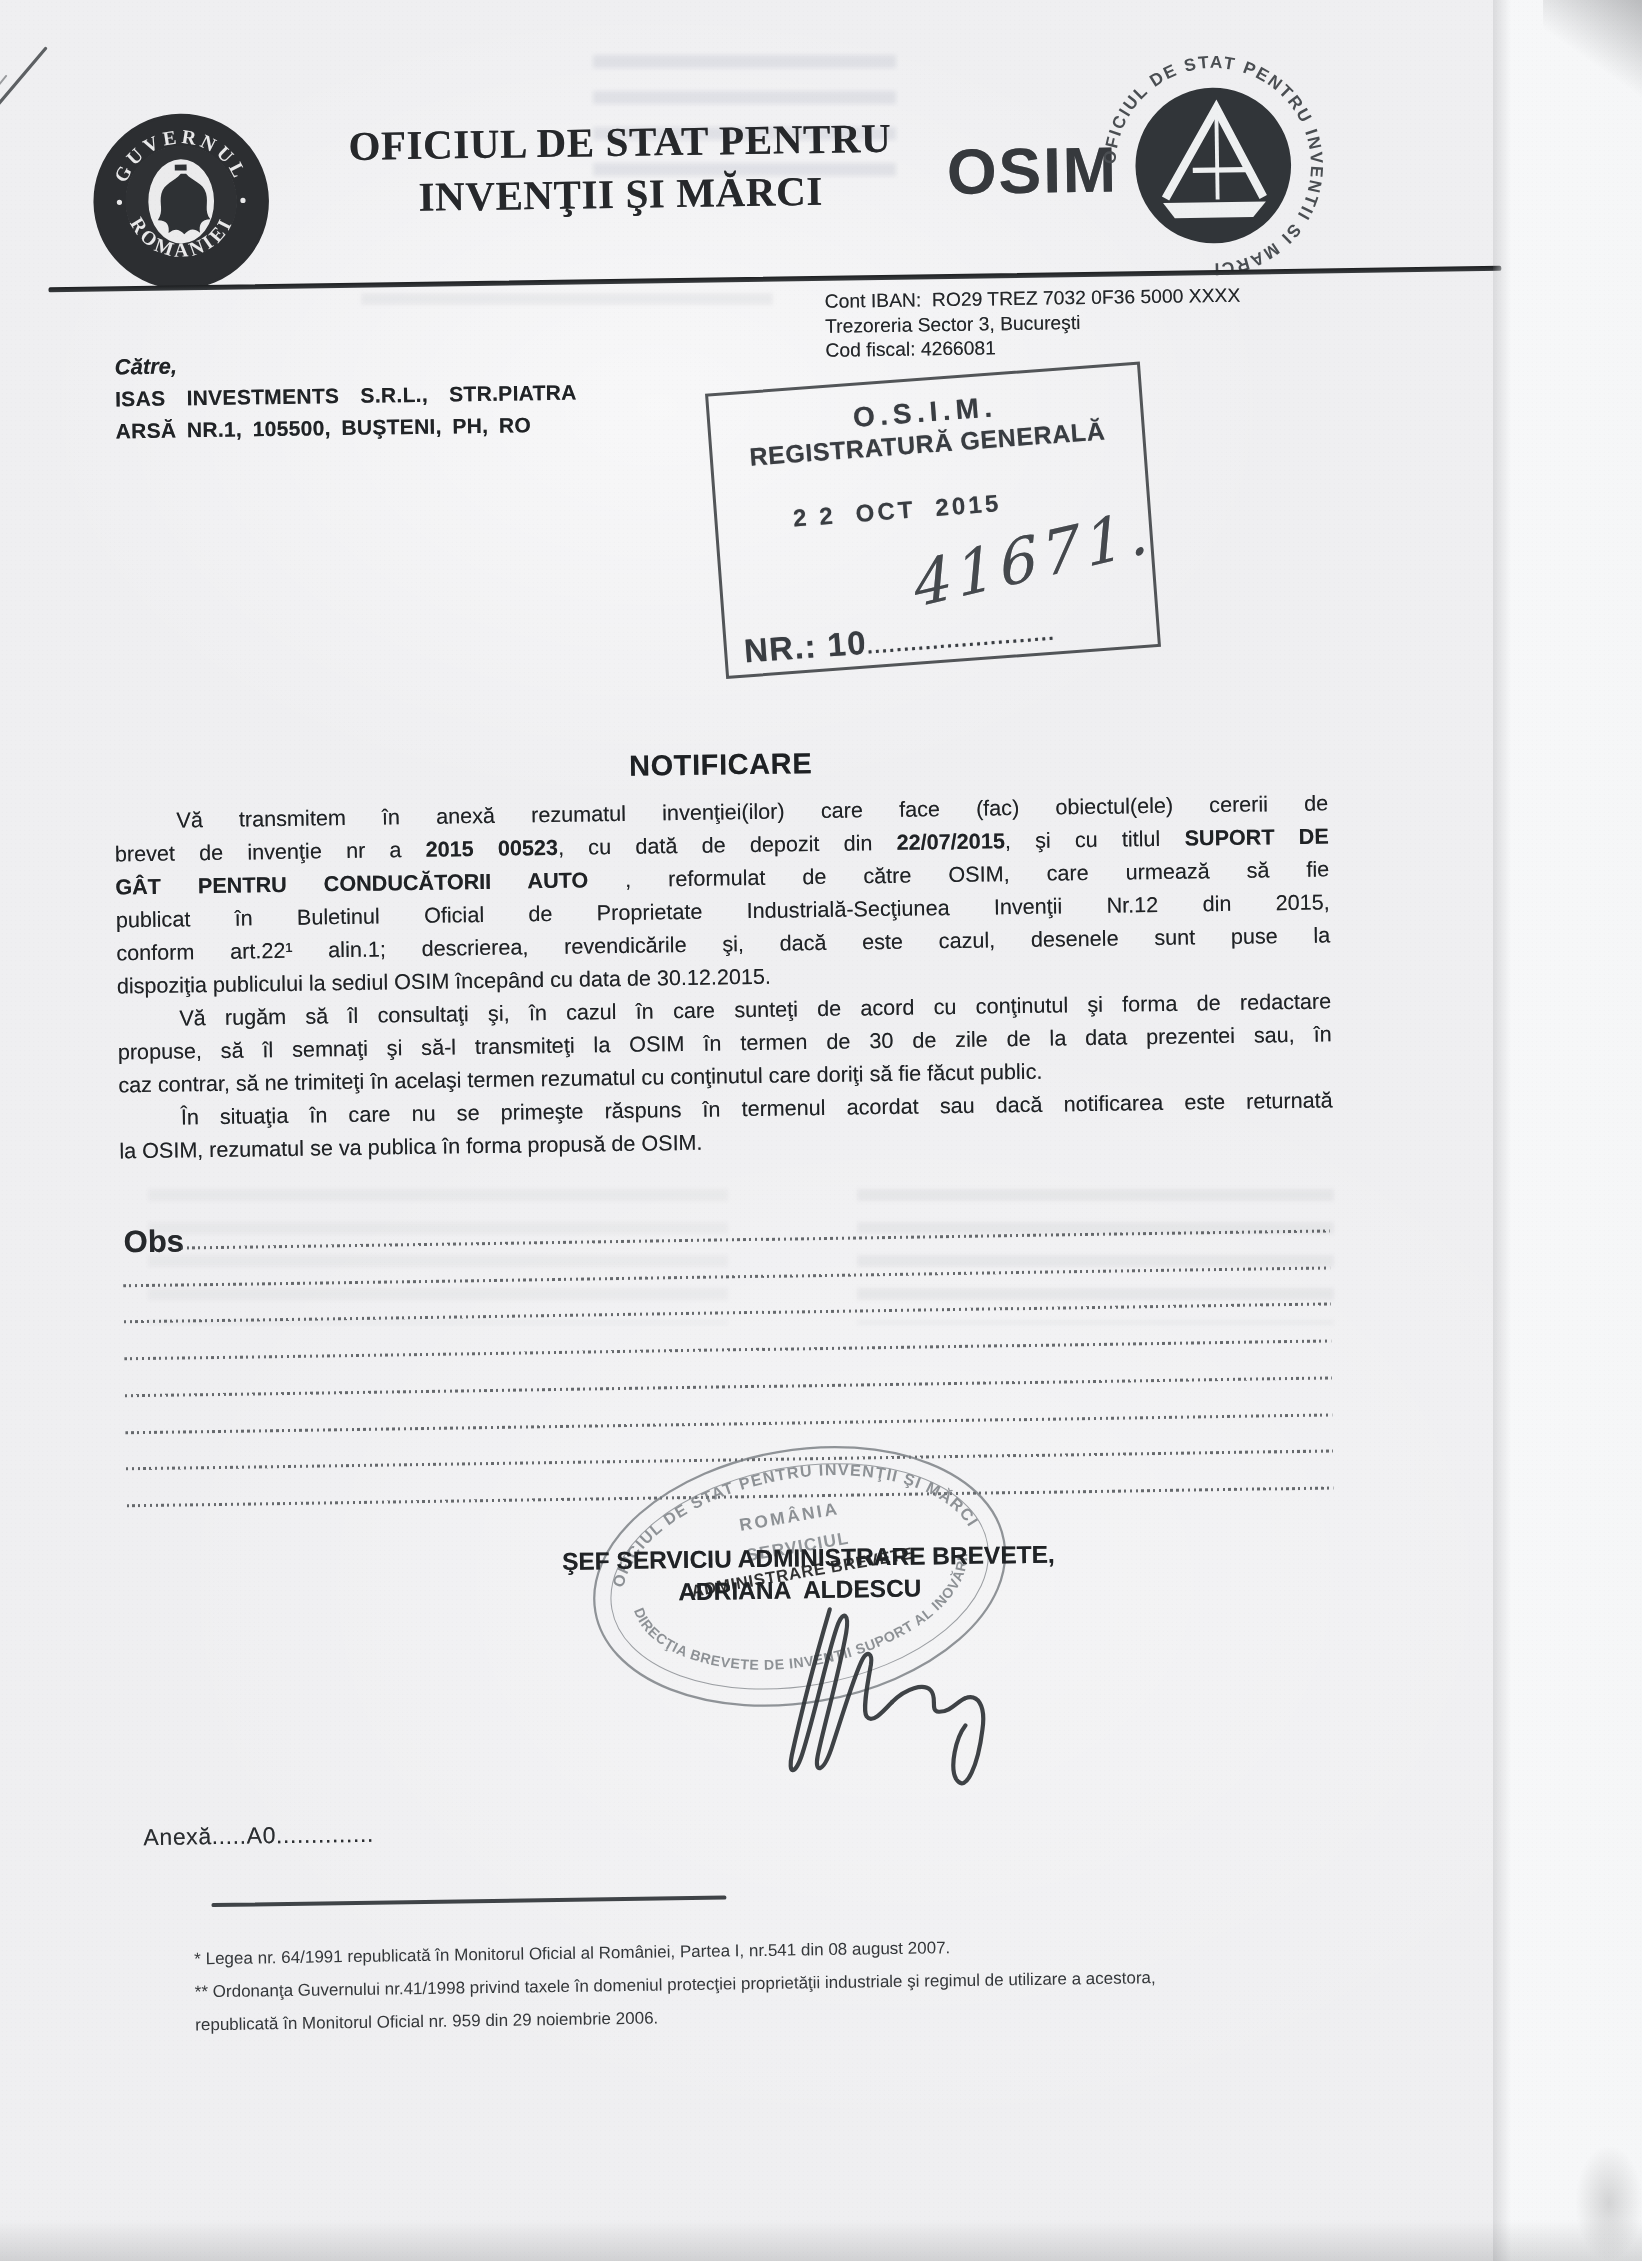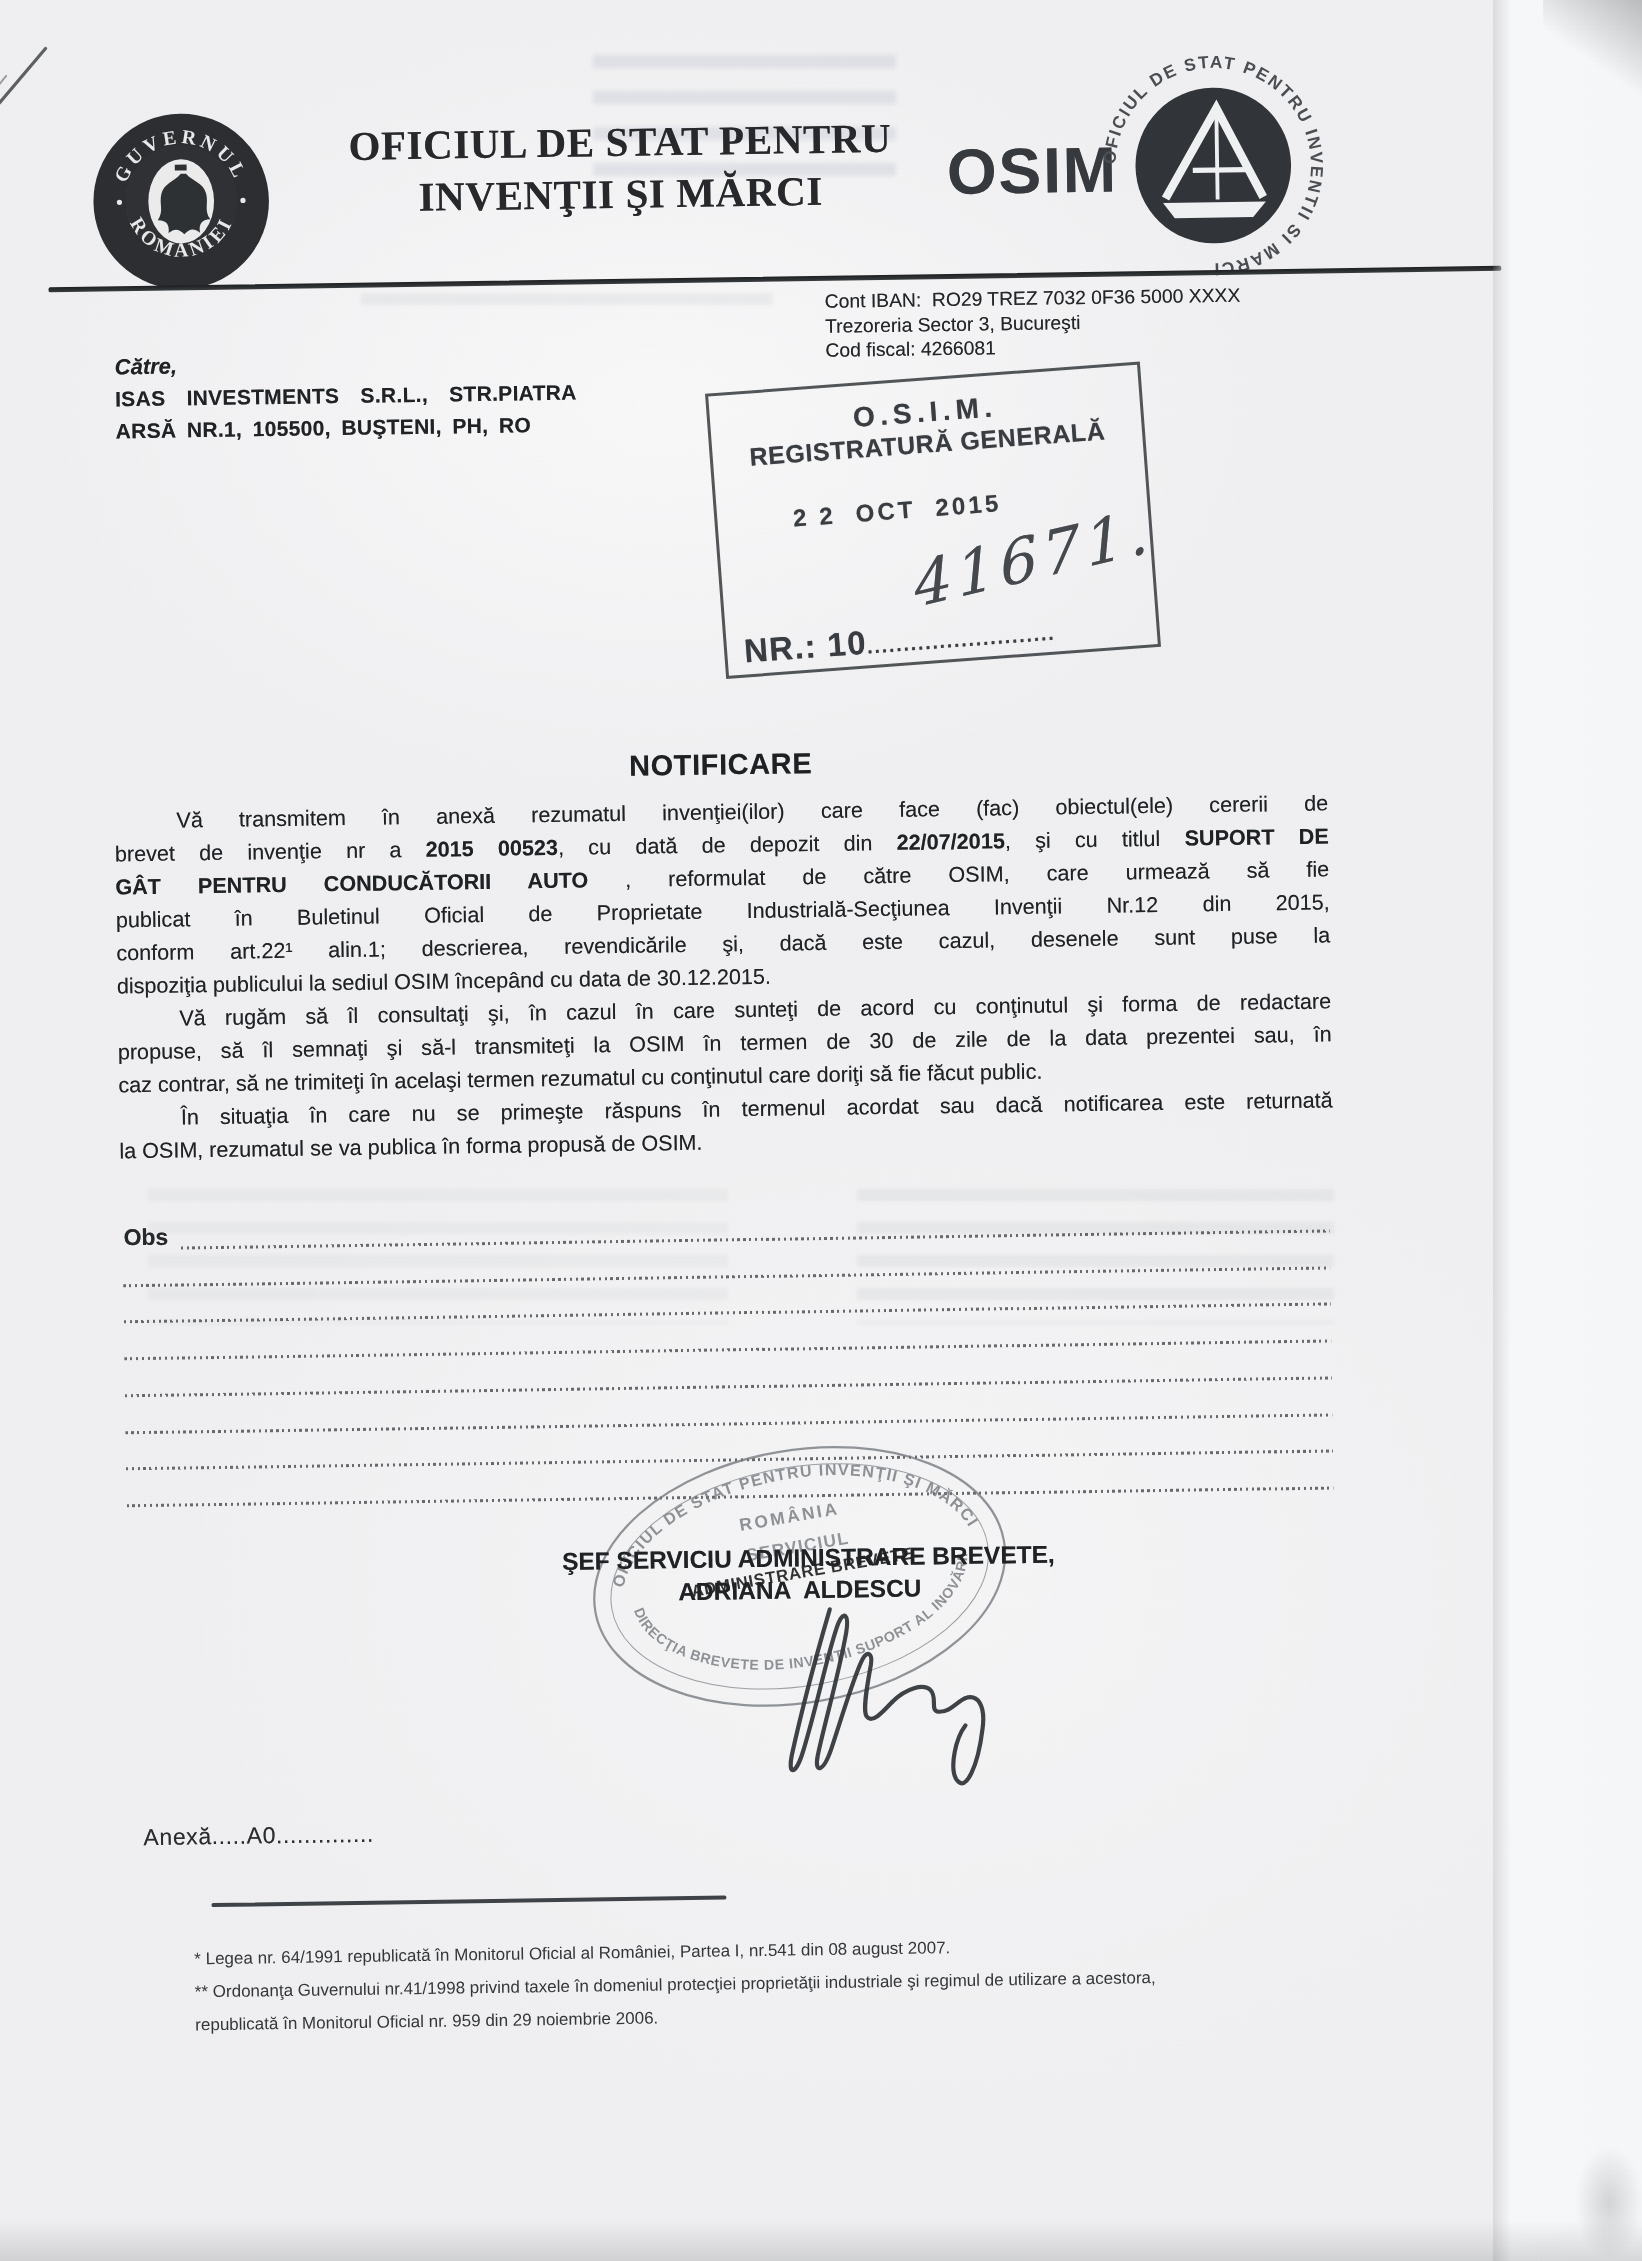--- a/index.html
+++ b/index.html
@@ -52,21 +52,21 @@
 
   
   .notif-title{left:119px;top:747px;width:1214px;text-align:center;font-size:29px;font-weight:bold;letter-spacing:0.6px;color:#1e2124;}
   .bodytext{left:119px;top:794px;width:1214px;font-size:21.6px;line-height:33px;color:#1f2225;}
   .bl{text-align:justify;}
   .jl{text-align-last:justify;}
   .ll{text-align-last:left;}
   .ind{text-indent:62px;}
 
   
-  .obs-label{left:122px;top:1214px;font-size:23px;font-weight:bold;color:#26292c;}
+  .obs-label{left:122px;top:1214px;font-size:31px;font-weight:bold;color:#26292c;}
   .dotrow{height:2.6px;background-image:repeating-linear-gradient(to right,#43474b 0 2.3px,transparent 2.3px 5.8px);opacity:.8;}
 
   
   .sig-role{left:451px;top:1544px;width:702px;text-align:center;font-size:24.5px;font-weight:bold;color:#202326;}
   .sig-name{left:451px;top:1576px;width:702px;text-align:center;font-size:24.5px;font-weight:bold;color:#202326;transform:translateX(-9px);}
 
   
   .annex{left:133px;top:1814px;font-size:23px;color:#2a2d30;letter-spacing:0.6px;}
   .foot-rule{left:200px;top:1894px;width:515px;height:3.9px;background:#3f4347;border-radius:1.9px;}
   .footnotes{left:182px;top:1933px;width:1160px;font-size:17px;line-height:33px;color:#34373a;}

